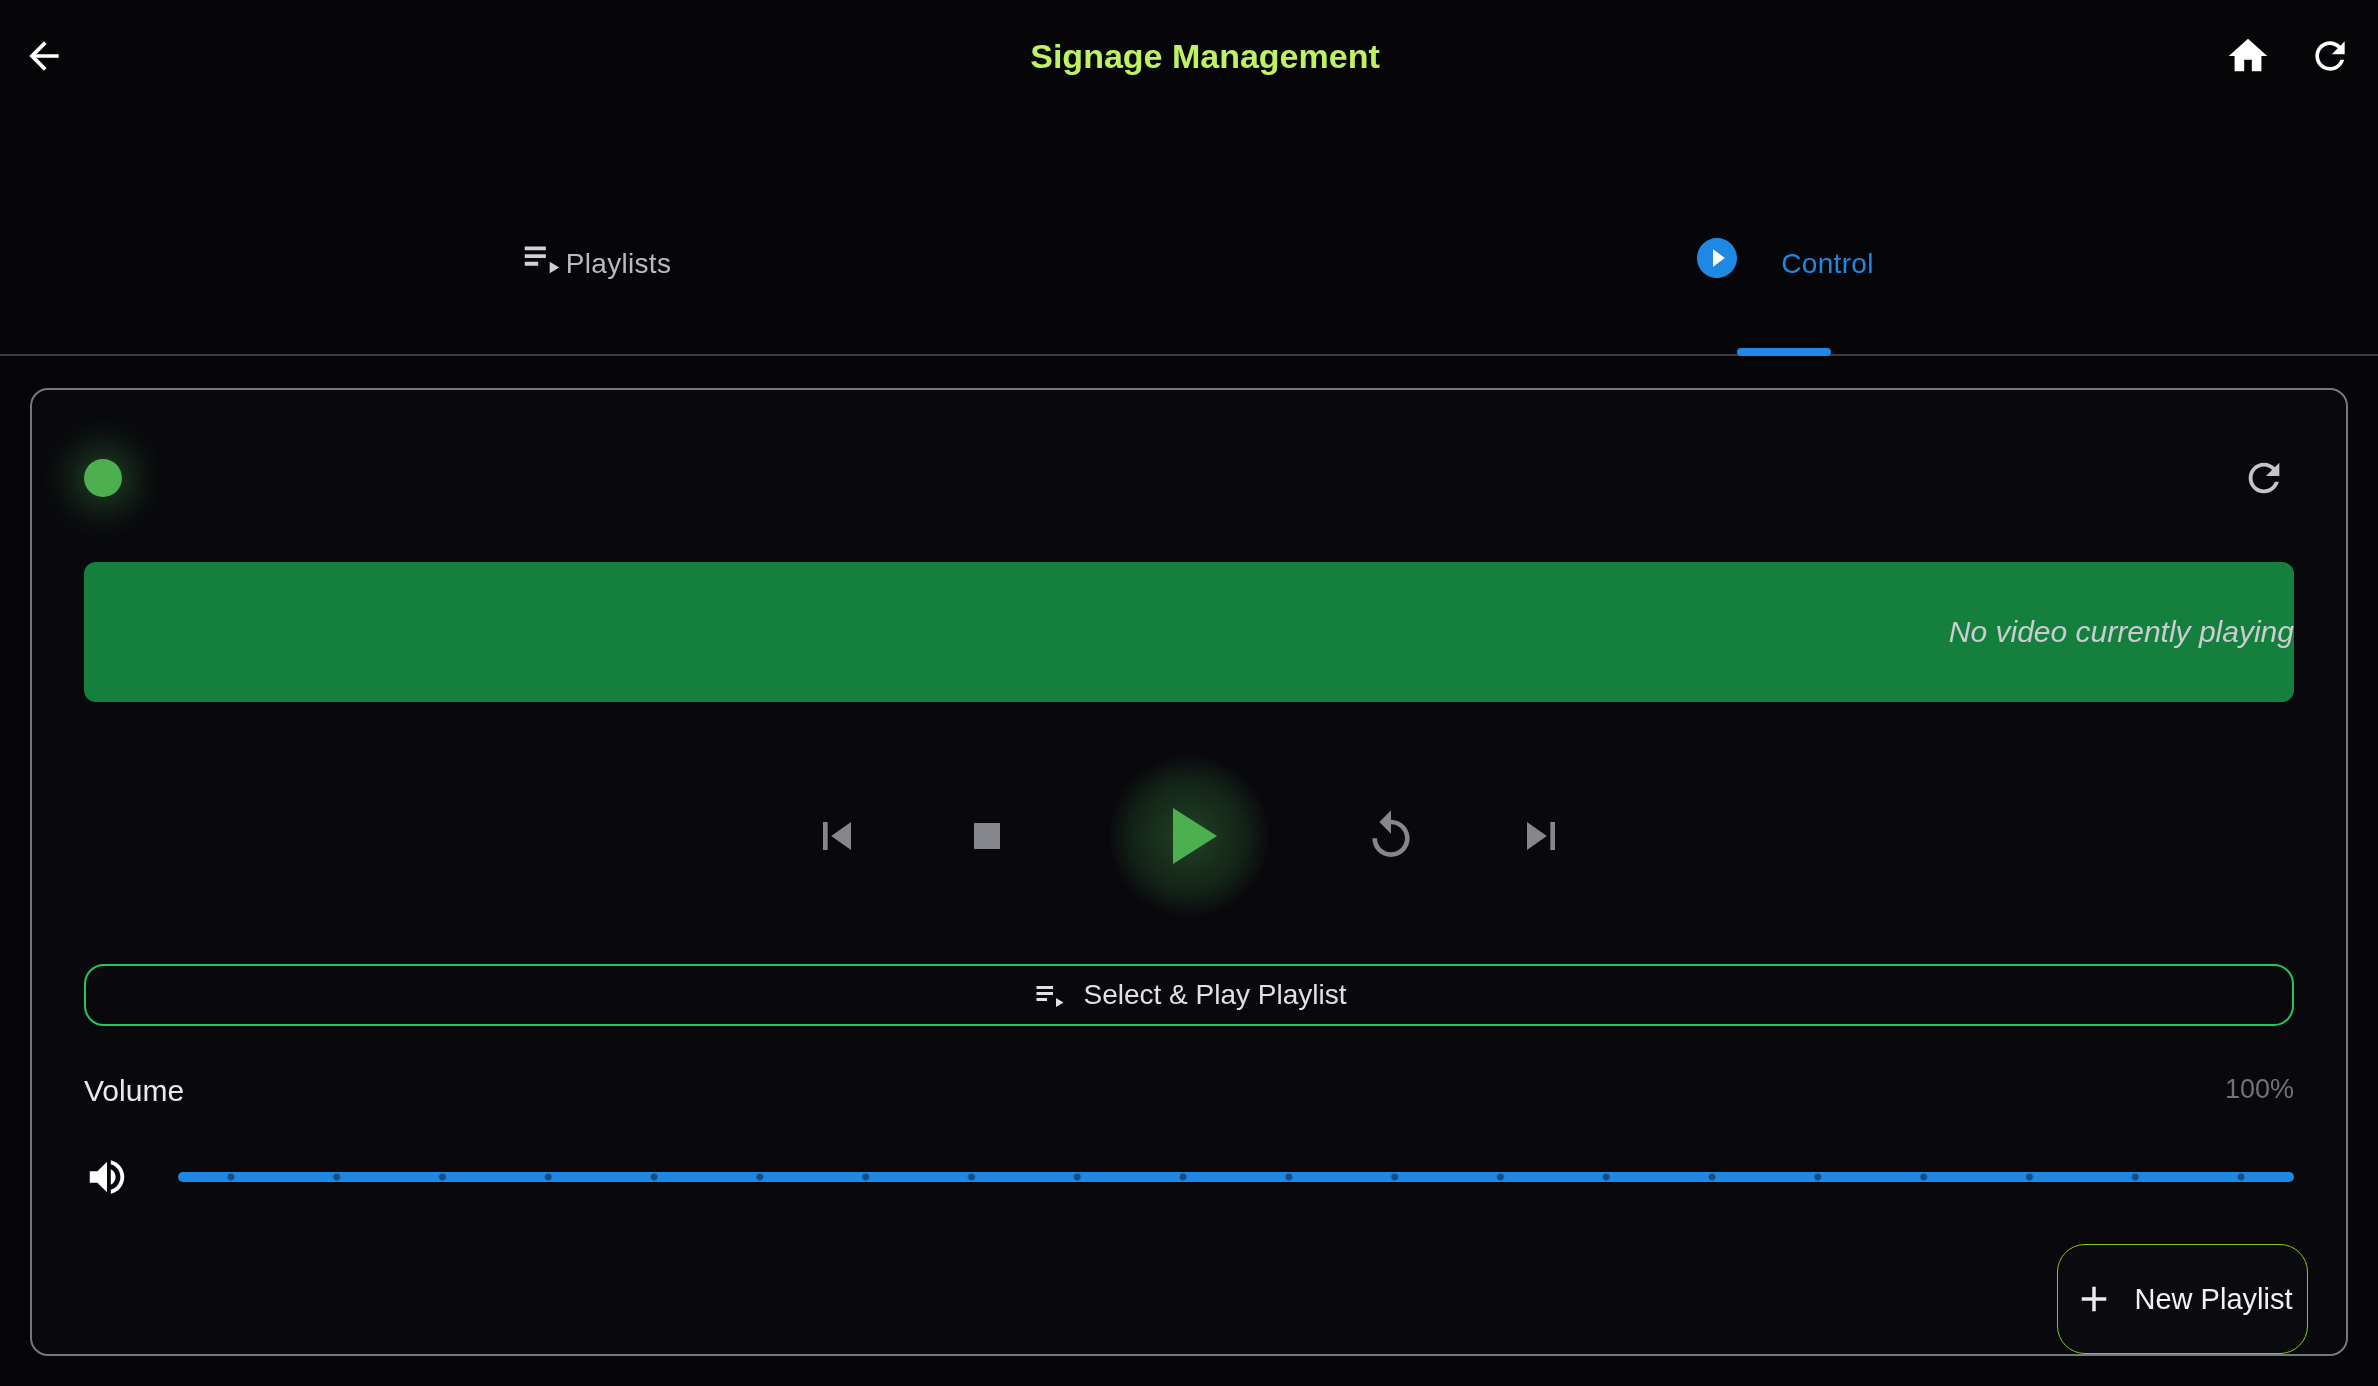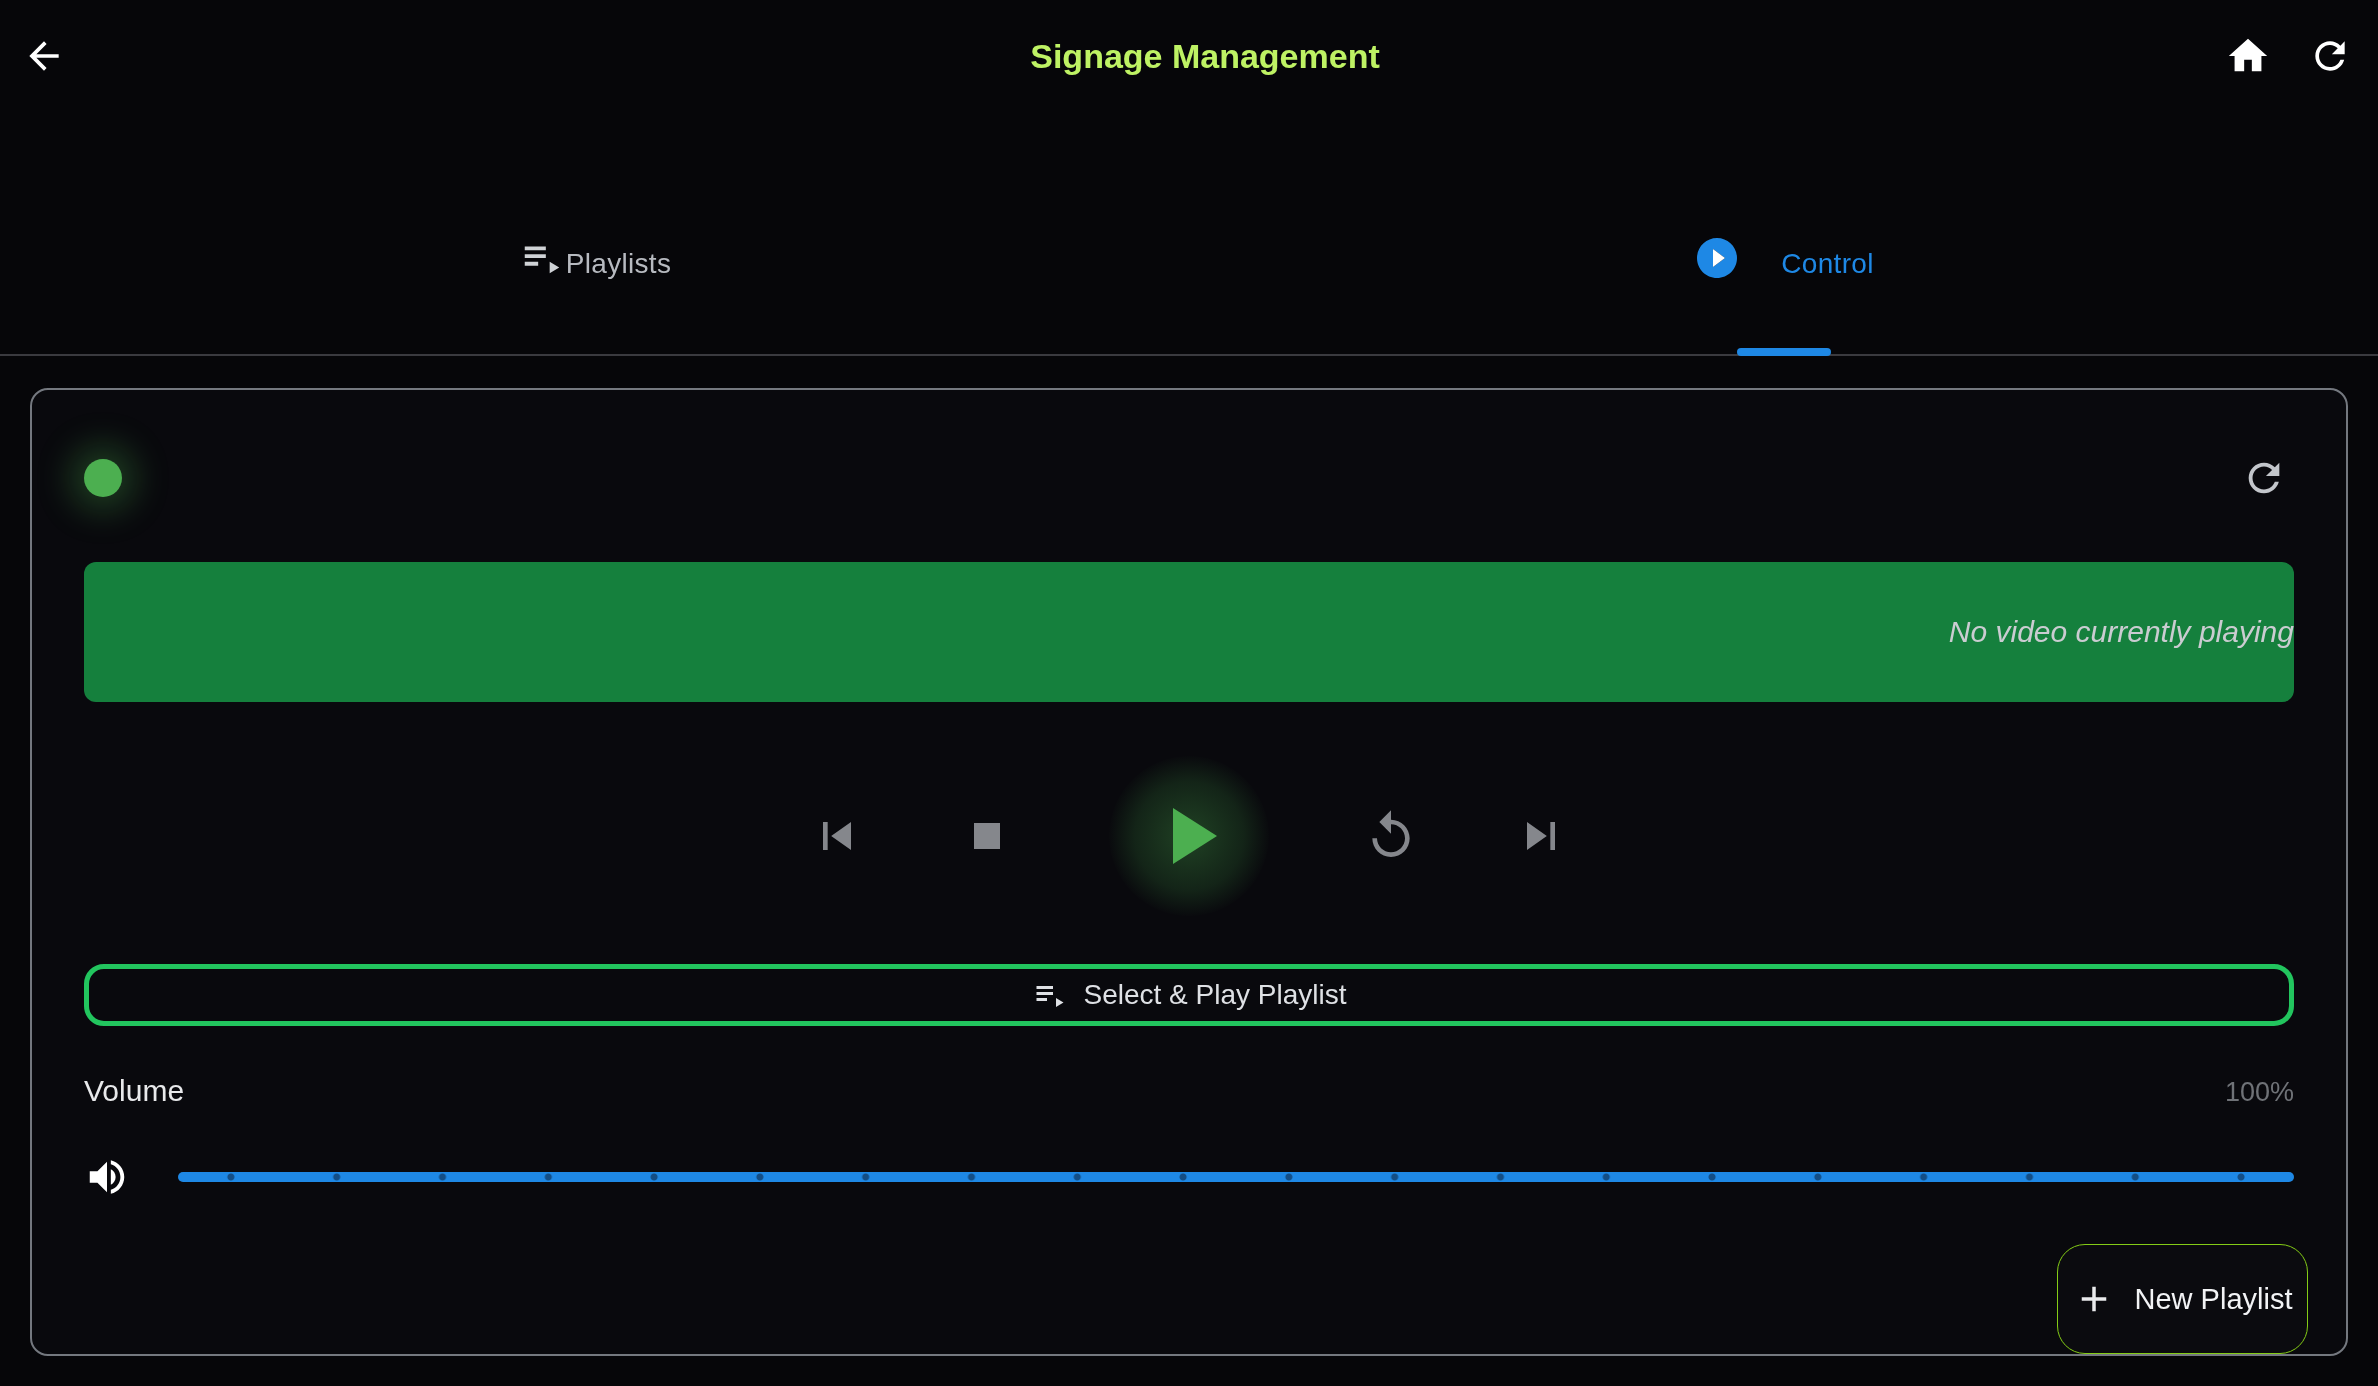--- a/index.html
+++ b/index.html
@@ -88,29 +88,29 @@
     background:radial-gradient(circle, rgba(76,175,80,.34) 0%, rgba(60,145,66,.20) 48%, rgba(0,0,0,0) 72%);
     display:flex; align-items:center; justify-content:center;
     border:none; cursor:pointer; color:#4caf50; flex:0 0 auto;
   }
 
   
   .section-label { font-size:30px; color:#e8e9eb; }
   .playlist-section { margin-top:22px; }
   .select-playlist-btn {
     margin-top:28px; width:100%; height:62px;
-    border:5px solid #22c55e; border-radius:20px; background:transparent;
+    border:2px solid #22c55e; border-radius:20px; background:transparent;
     display:flex; align-items:center; justify-content:center; gap:16px;
     cursor:pointer; color:#dfe1e5; font-size:28px; font-family:inherit;
   }
   .select-playlist-btn .btn-icon { width:36px; height:36px; display:flex; align-items:center; justify-content:center; color:#dfe1e5; }
 
   
   .volume-section { margin-top:48px; }
-  .volume-header { display:flex; align-items:flex-end; justify-content:space-between; }
+  .volume-header { display:flex; align-items:flex-start; justify-content:space-between; }
   .volume-value { font-size:27px; color:#6f7277; }
   .volume-row { margin-top:46px; display:flex; align-items:center; }
   .volume-icon { width:46px; height:46px; color:#ffffff; flex:0 0 auto; display:flex; align-items:center; justify-content:center; }
   .slider { position:relative; flex:1; height:40px; margin-left:48px; cursor:pointer; }
   .slider-track {
     position:absolute; left:0; right:0; top:15px; height:10px; border-radius:5px;
     background:#16181d;
   }
   .slider-fill {
     position:absolute; left:0; top:15px; height:10px; border-radius:5px;

